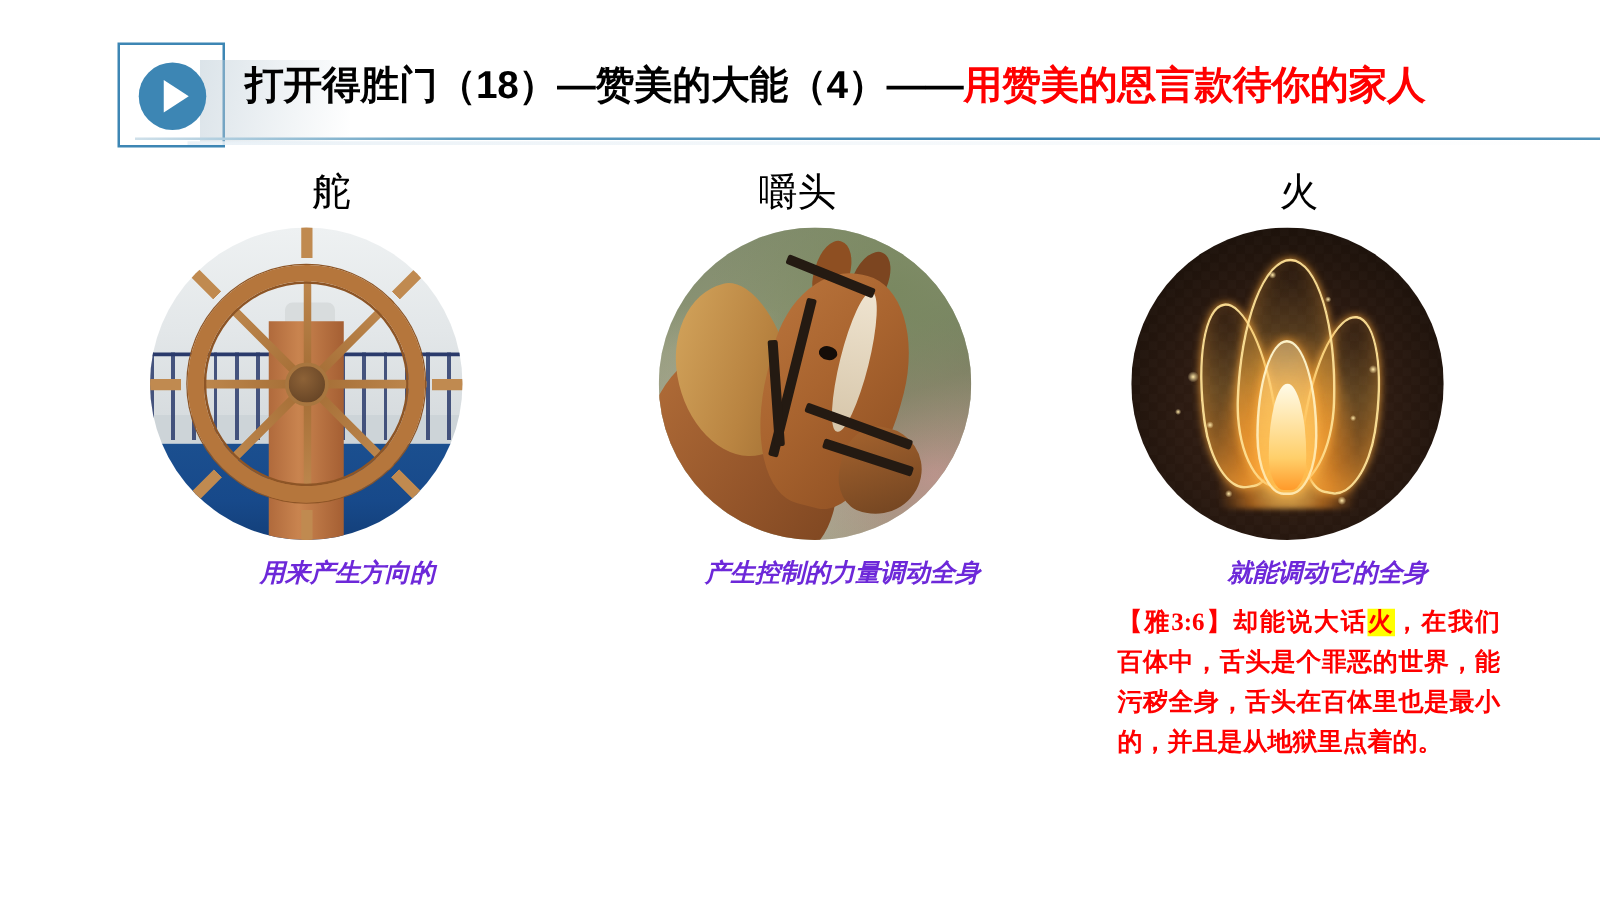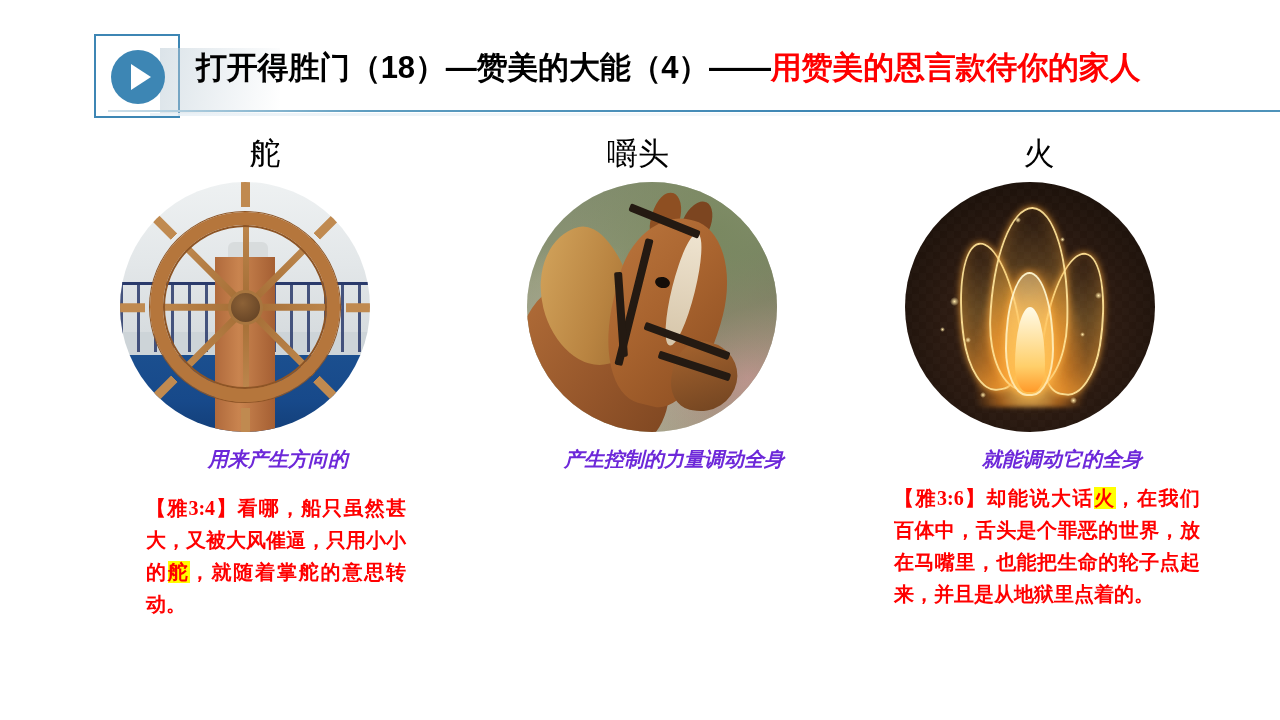--- a/index.html
+++ b/index.html
@@ -362,23 +362,20 @@
         <div class="spoke" style="transform:rotate(90deg)"></div>
         <div class="spoke" style="transform:rotate(135deg)"></div>
         <div class="wheel-outer"></div>
         <div class="wheel-hub"></div>
       </div>
     </div>
   </div>
 
   <div class="caption">用来产生方向的</div>
 
-  <div class="scripture">
-    <span>【雅3:4】</span><span>看哪，船只虽然甚大，又被大风催逼，只用小小的</span><span class="hl">舵</span><span>，就随着掌舵的意思转动。</span>
-  </div>
 </div>
 
 <div class="column" id="col-1">
   <div class="col-heading">嚼头</div>
 
   <div class="photo-wrap">
     <div class="photo">
       <div class="horse-scene">
         <div class="horse-bg-blur"></div>
         <div class="horse-neck"></div>
@@ -425,15 +422,15 @@
         <div class="spark" style="left:30%;top:84%;width:6px;height:6px"></div>
         <div class="spark" style="left:66%;top:86%;width:7px;height:7px"></div>
       </div>
     </div>
   </div>
 
   <div class="caption">就能调动它的全身</div>
 
 
   <div class="scripture block-b">
-    <span>【雅3:6】</span><span>却能说大话</span><span class="hl">火</span><span>，在我们百体中，舌头是个罪恶的世界，放在马嘴里，也能把生命的轮子点起来，并且是从地狱里点着的。</span>
+    <span>【雅3:6】</span><span>却能说大话</span><span class="hl">火</span><span>，在我们百体中，舌头是个罪恶的世界，能污秽全身，舌头在百体里也是最小的，并且是从地狱里点着的。</span>
   </div>
 </div>
 
 </body></html>

